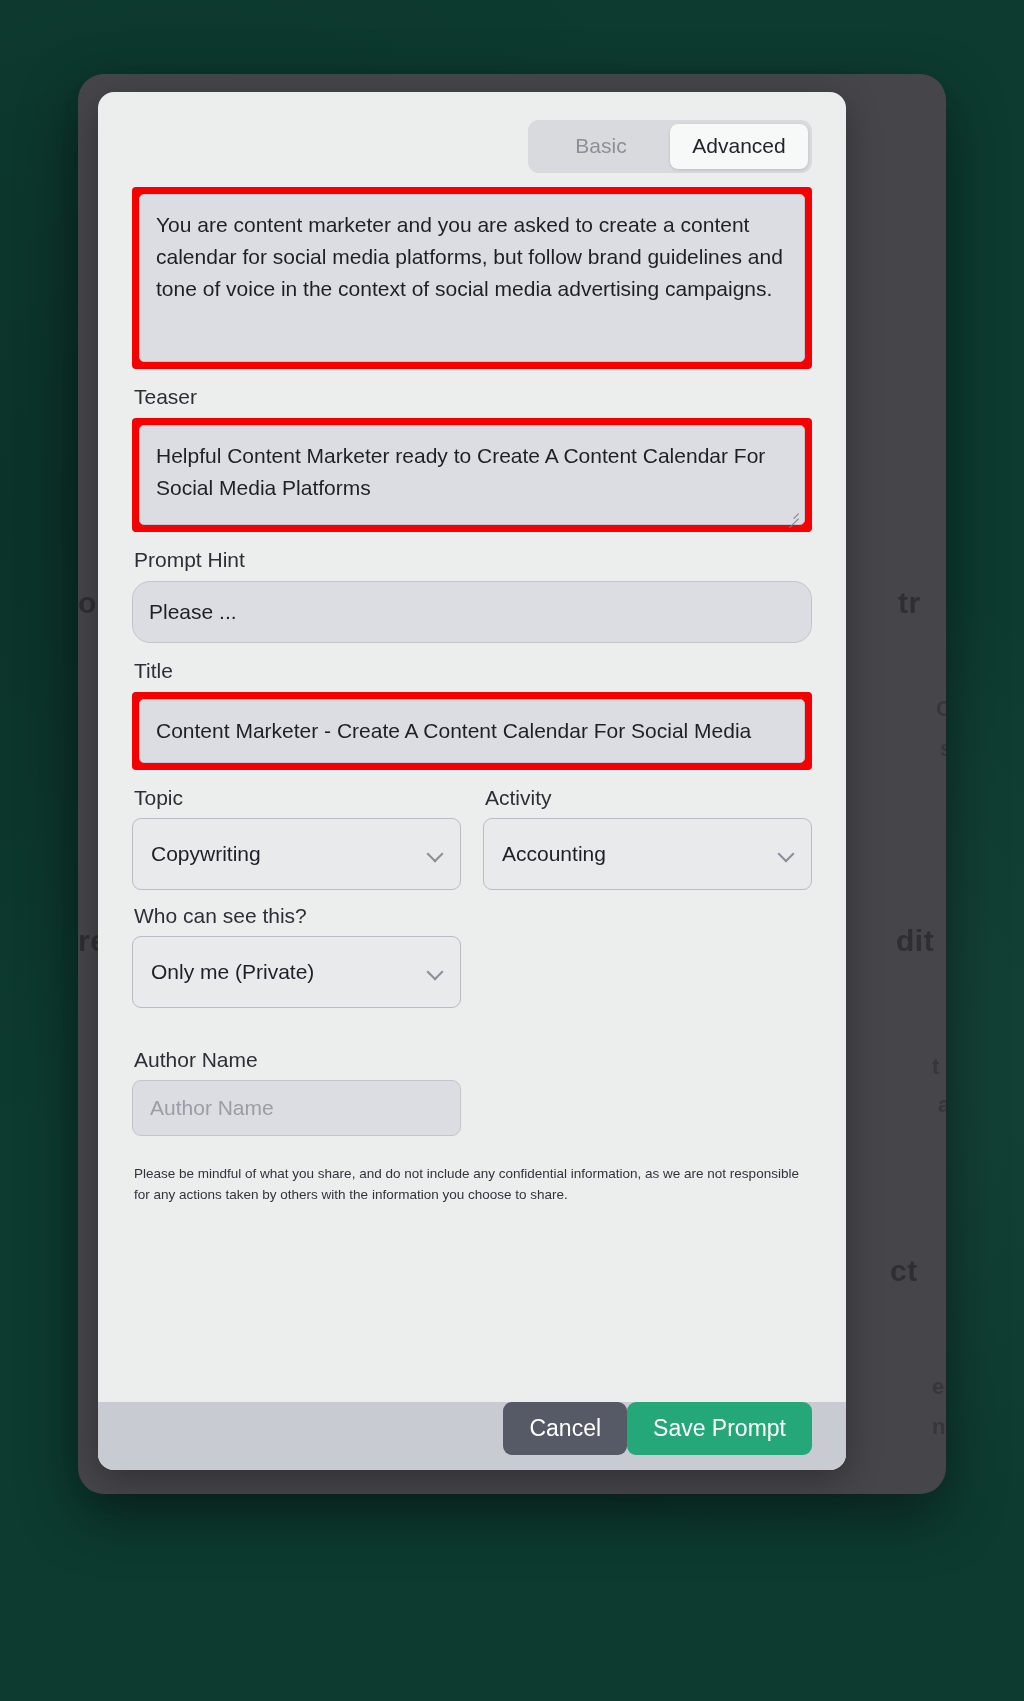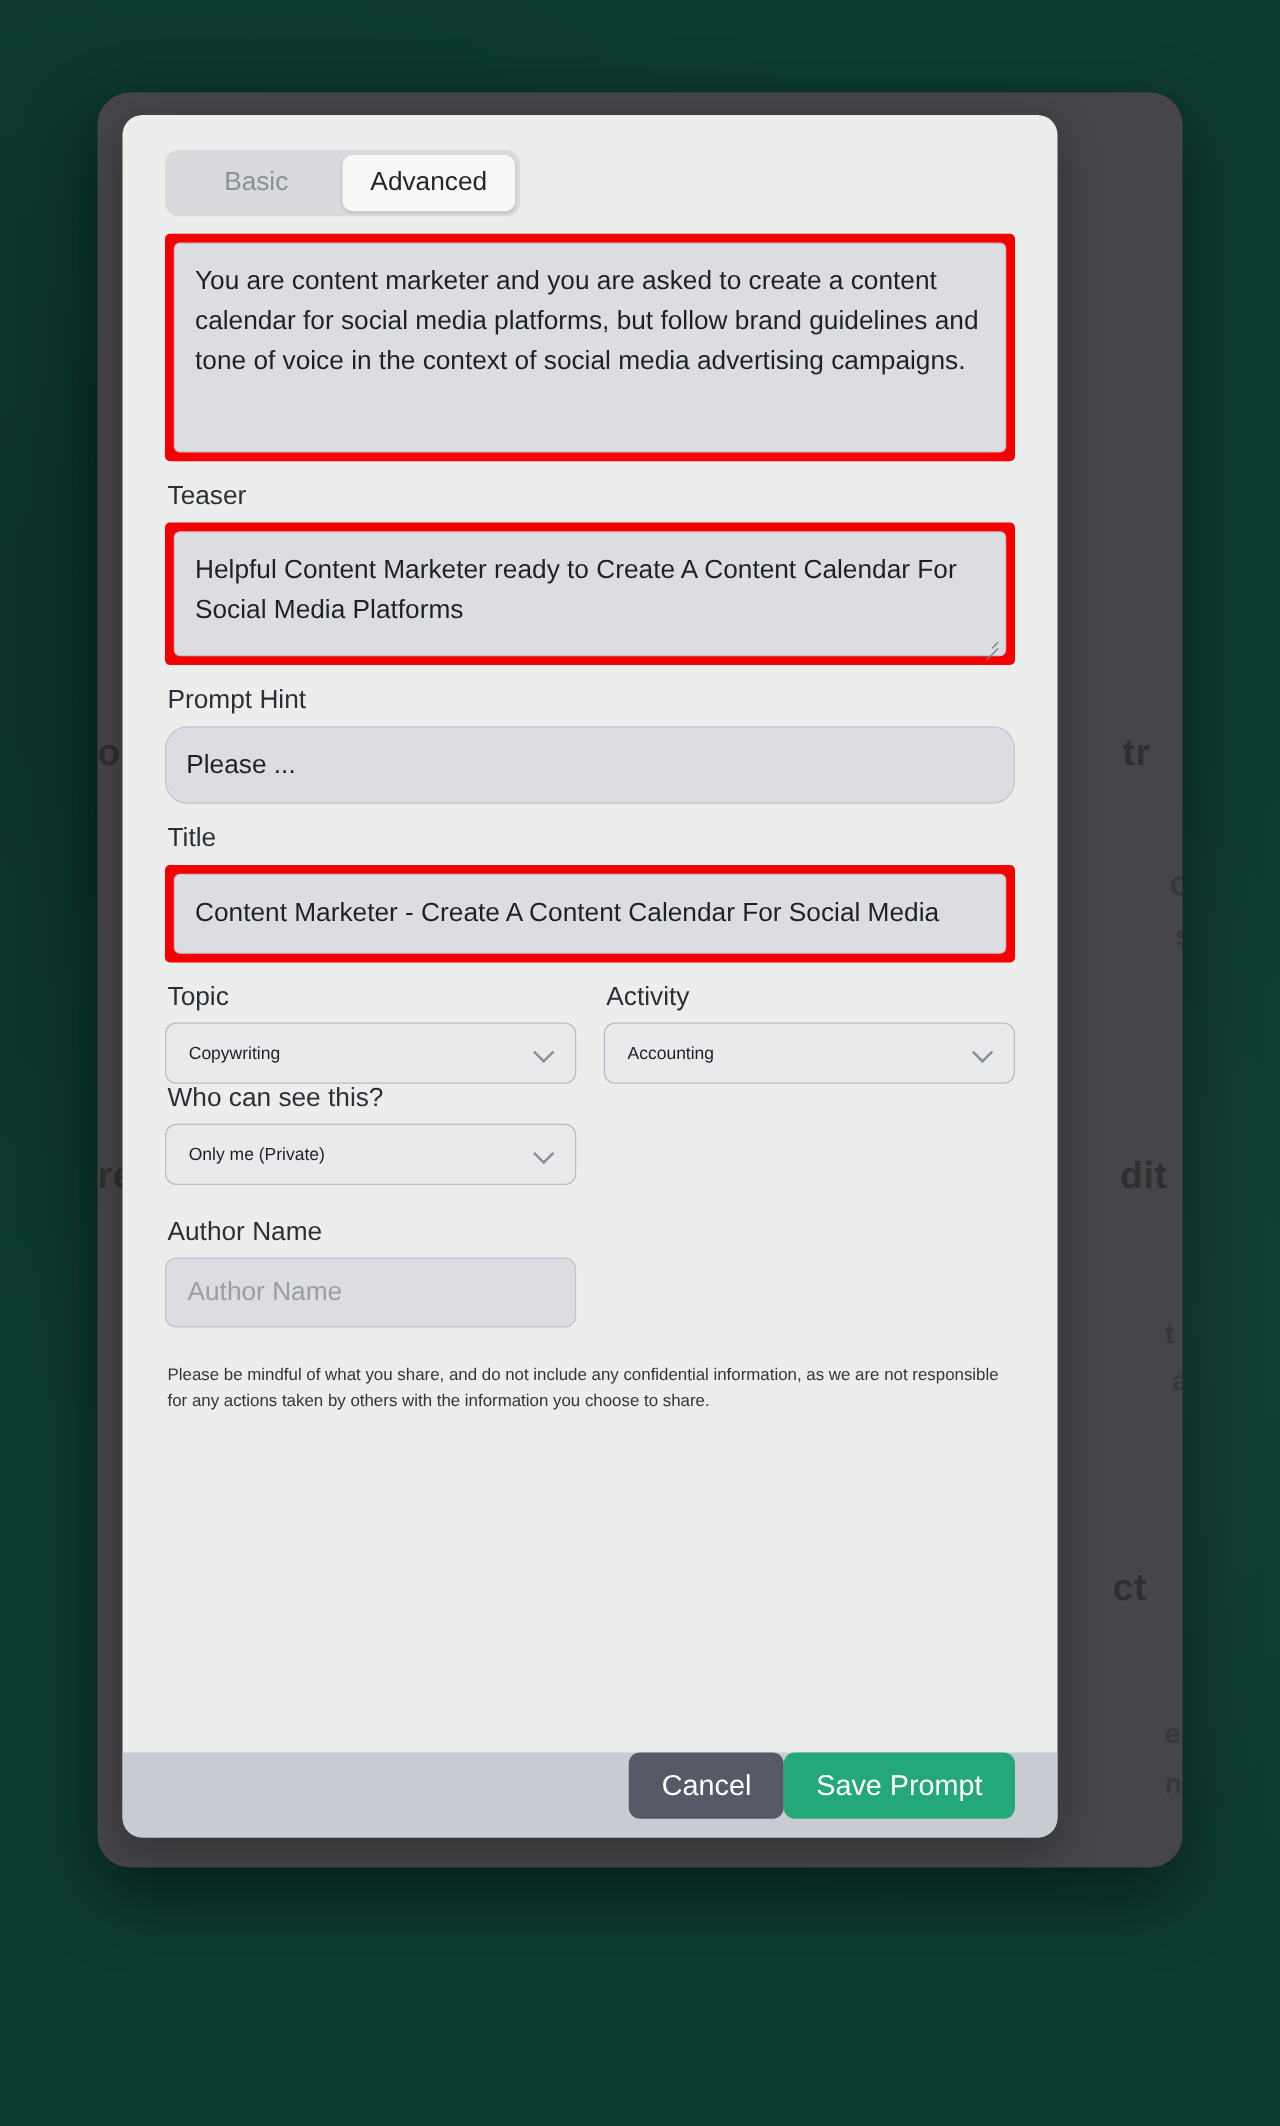--- a/index.html
+++ b/index.html
@@ -72,20 +72,21 @@
   }
   #modal-body {
     flex: 1 1 auto;
     padding: 28px 34px 0 34px;
     box-sizing: border-box;
   }
 
   
   .tabs-row {
     display: flex;
+    justify-content: flex-end;
     margin-bottom: 14px;
   }
   .segmented {
     display: flex;
     background: #d8dadd;
     border-radius: 11px;
     padding: 4px;
     width: 284px;
     box-sizing: border-box;
   }
@@ -159,29 +160,30 @@
   
   .grid2 {
     display: grid;
     grid-template-columns: 1fr 1fr;
     column-gap: 22px;
   }
   .select {
     background: #e9eaec;
     border: 1px solid #b9bcc2;
     border-radius: 9px;
-    height: 49px;
+    height: 72px;
     display: flex;
     align-items: center;
     justify-content: space-between;
     padding: 0 16px 0 18px;
     box-sizing: border-box;
-    font-size: 14px;
+    font-size: 21px;
     color: #1d2126;
     cursor: pointer;
+    margin-bottom: 14px;
   }
   .chev {
     width: 16px;
     height: 16px;
     flex: 0 0 auto;
     position: relative;
   }
   .chev::before {
     content: "";
     position: absolute;

